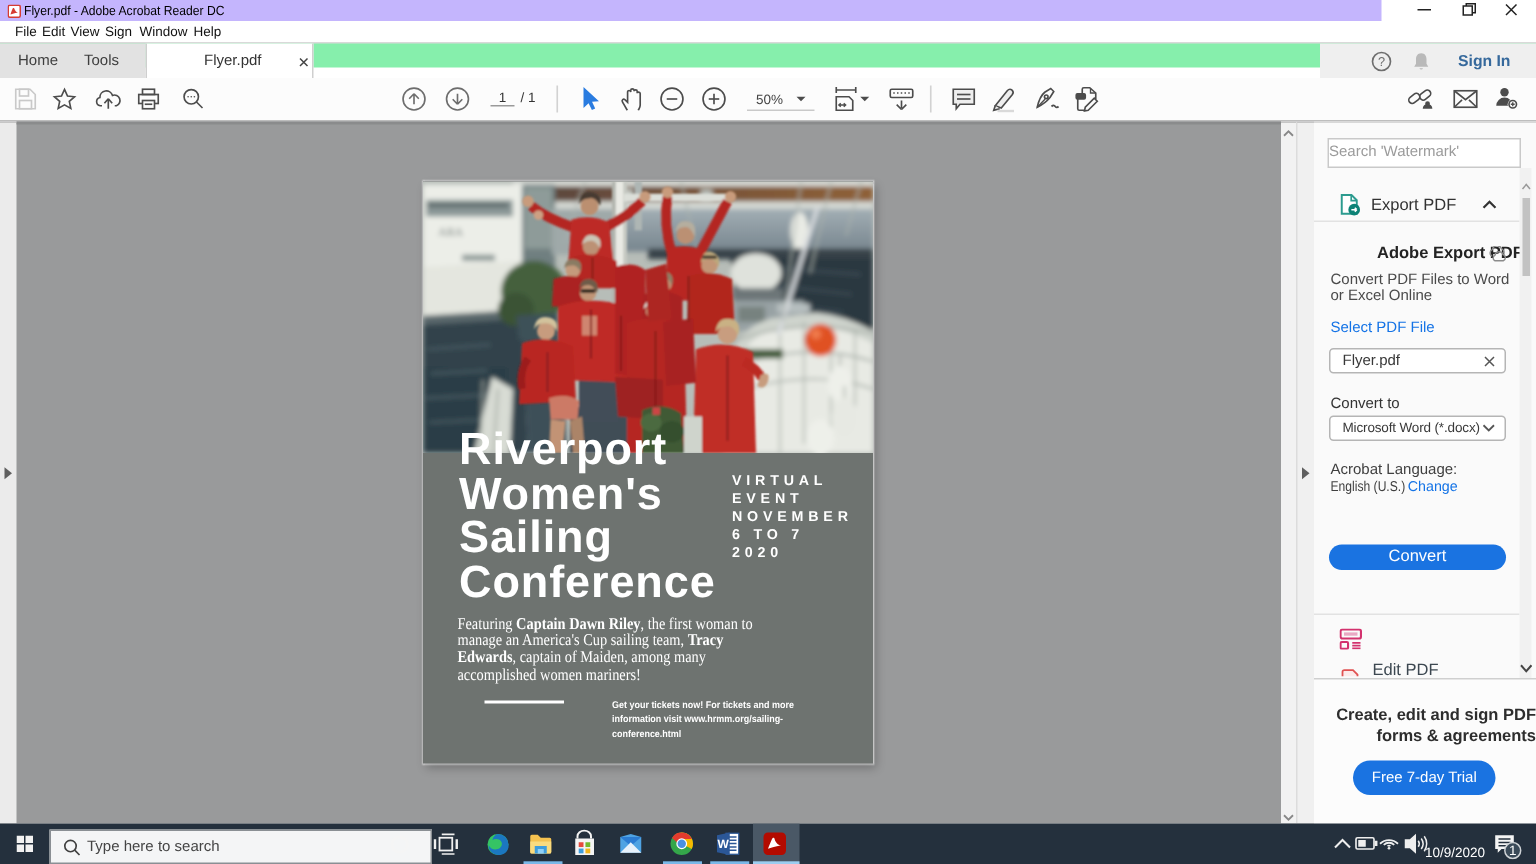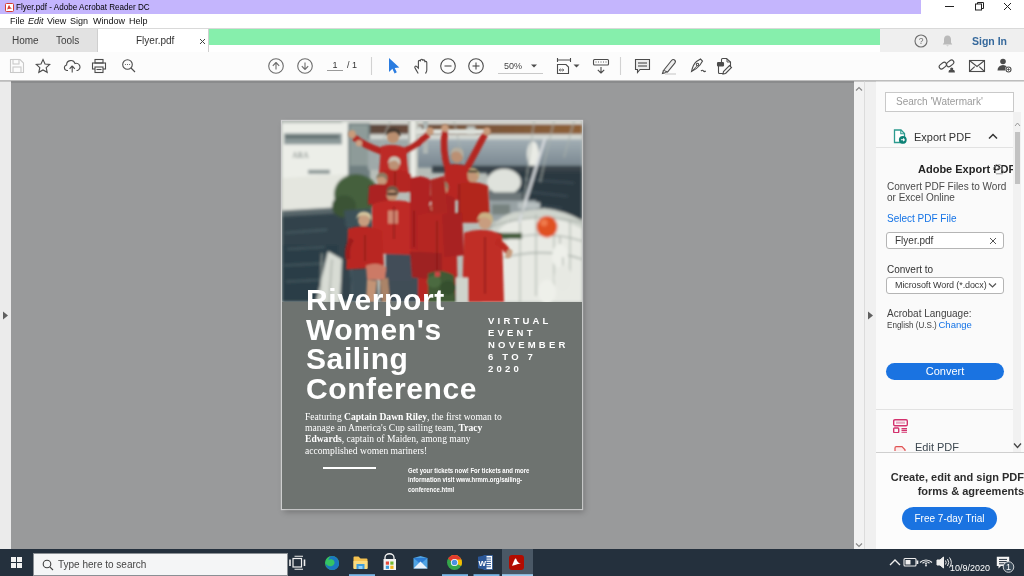--- a/index.html
+++ b/index.html
@@ -20,21 +20,21 @@
   <svg class="abs" style="left:943px;top:0" width="81" height="13" viewBox="0 0 81 13">
     <line x1="2" y1="6.5" x2="11" y2="6.5" stroke="#222" stroke-width="1"></line>
     <rect x="32.5" y="4" width="6" height="6" fill="none" stroke="#222" stroke-width="1"></rect>
     <path d="M34.5 4 V2.5 H40.5 V8.5 H39" fill="none" stroke="#222" stroke-width="1"></path>
     <path d="M61 3 L68 10 M68 3 L61 10" stroke="#222" stroke-width="1"></path>
   </svg>
 </div>
 
 <div class="abs" style="left:0;top:14px;width:1024px;height:14px;background:#fff;font-size:9px;color:#111;">
   <span class="abs" style="left:10px;top:2px;">File</span>
-  <span class="abs" style="left:28px;top:2px;font-style:italic;">Edit</span>
+  <span class="abs" style="left:28px;top:2px;">Edit</span>
   <span class="abs" style="left:47px;top:2px;">View</span>
   <span class="abs" style="left:70px;top:2px;">Sign</span>
   <span class="abs" style="left:93px;top:2px;">Window</span>
   <span class="abs" style="left:129px;top:2px;">Help</span>
 </div>
 
 <div class="abs" style="left:0;top:28px;width:1024px;height:17px;background:#86efac;border-top:1px solid #d9d9d9;">
   <div class="abs" style="left:0;top:0;width:97px;height:24px;background:#e2e2e2;"></div>
   <div class="abs" style="left:12px;top:6px;font-size:10px;color:#3e3e3e;">Home</div>
   <div class="abs" style="left:56px;top:6px;font-size:10px;color:#3e3e3e;">Tools</div>
@@ -380,21 +380,21 @@
         <path d="M1 1.5 L4 4.5 L7 1.5" stroke="#888" fill="none" stroke-width="1.2"></path>
       </svg>
   </div>
 
   <div class="abs" style="left:864px;top:0;width:12px;height:468px;background:#f0f0f0;border-top:1px solid #c6c6c6;border-left:1px solid #dcdcdc;"></div>
   <svg class="abs" style="left:867px;top:230px" width="7" height="9" viewBox="0 0 7 9">
       <path d="M1 0.5 L6 4.5 L1 8.5 Z" fill="#5f5f5f"></path>
     </svg>
 
   <div class="abs" style="left:876px;top:0;width:148px;height:468px;background:#fafafa;border-top:1px solid #d8d8d8;" id="panel">
-    <div class="abs" style="left:9px;top:10px;width:129px;height:20px;background:#fff;border:1px solid #c9c9c9;font-size:10px;color:#9b9b9b;line-height:18px;padding-left:10px;">Search 'Watermark'</div>
+    <div class="abs" style="left:9px;top:10px;width:129px;height:20px;background:#fff;border:1px solid #c9c9c9;font-size:10px;color:#9b9b9b;line-height:18px;">Search 'Watermark'</div>
 
     <svg class="abs" style="left:17px;top:47px" width="14" height="15" viewBox="0 0 14 15">
       <path d="M1.5 1 H8 L11.5 4.5 V13.5 H1.5 Z" fill="#fff" stroke="#2c9b8f" stroke-width="1.3"></path>
       <path d="M7.8 1 V4.7 H11.4" fill="none" stroke="#2c9b8f" stroke-width="1.1"></path>
       <circle cx="9.8" cy="10.8" r="3.9" fill="#0d8276"></circle>
       <path d="M7.9 10.8 H11.5 M11.5 10.8 L10.2 9.5 M11.5 10.8 L10.2 12.1" stroke="#fff" stroke-width="1.1" fill="none"></path>
     </svg>
     <div class="abs" style="left:38px;top:49px;font-size:11px;color:#323232;">Export PDF</div>
     <svg class="abs" style="left:112px;top:51px" width="10" height="7" viewBox="0 0 10 7">
         <path d="M1 5.5 L5 1.5 L9 5.5" stroke="#333" stroke-width="1.5" fill="none"></path>

